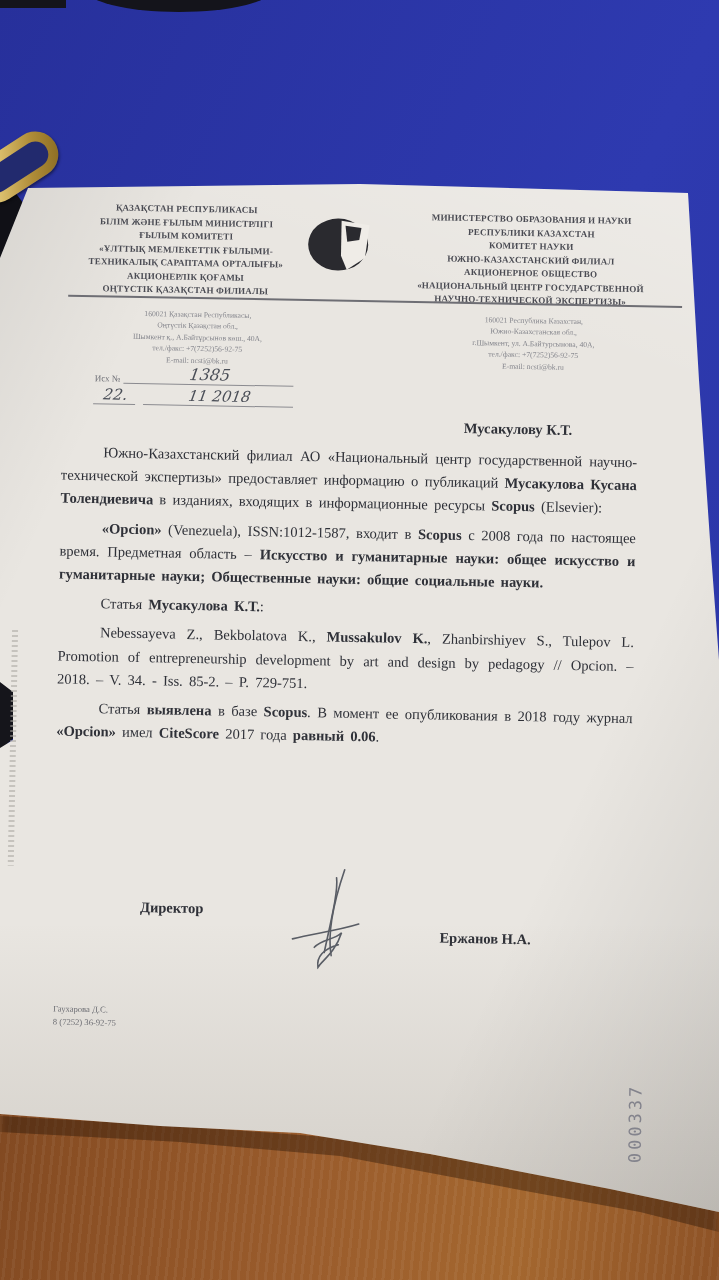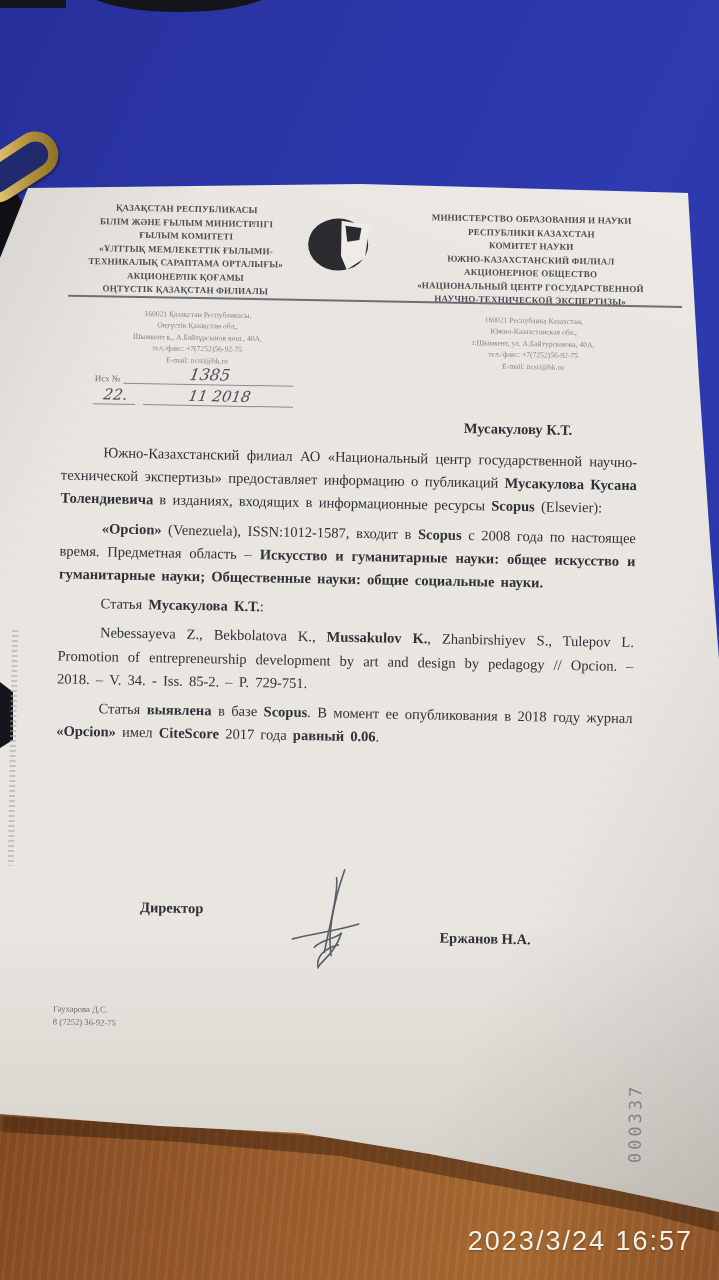--- a/index.html
+++ b/index.html
@@ -185,14 +185,13 @@
     <div class="executor">
       <div>Гаухарова Д.С.</div>
       <div>8 (7252) 36-92-75</div>
     </div>
 
     <div class="micro-strip"></div>
 
     <div class="serial">000337</div>
   </div>
 
-  <div class="timestamp">2023/3/24  16:57</div>
 </div>
 
 </body></html>

